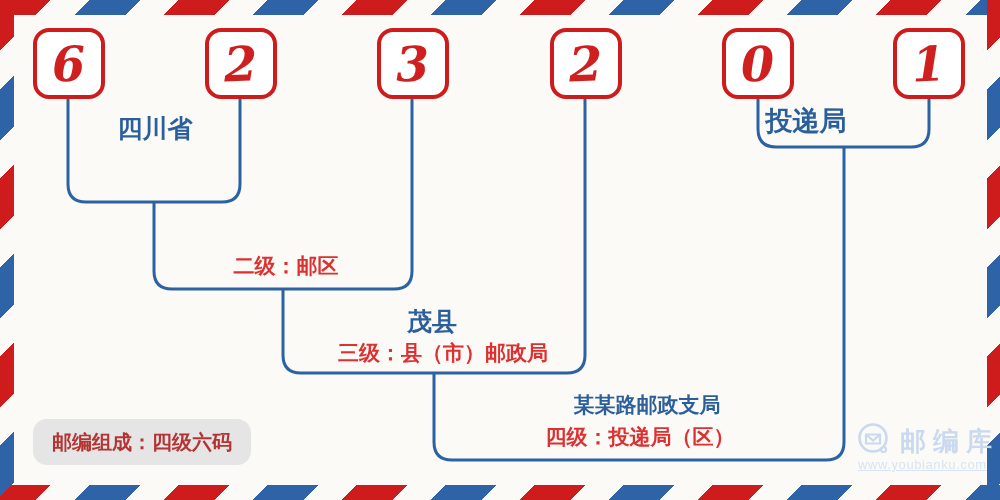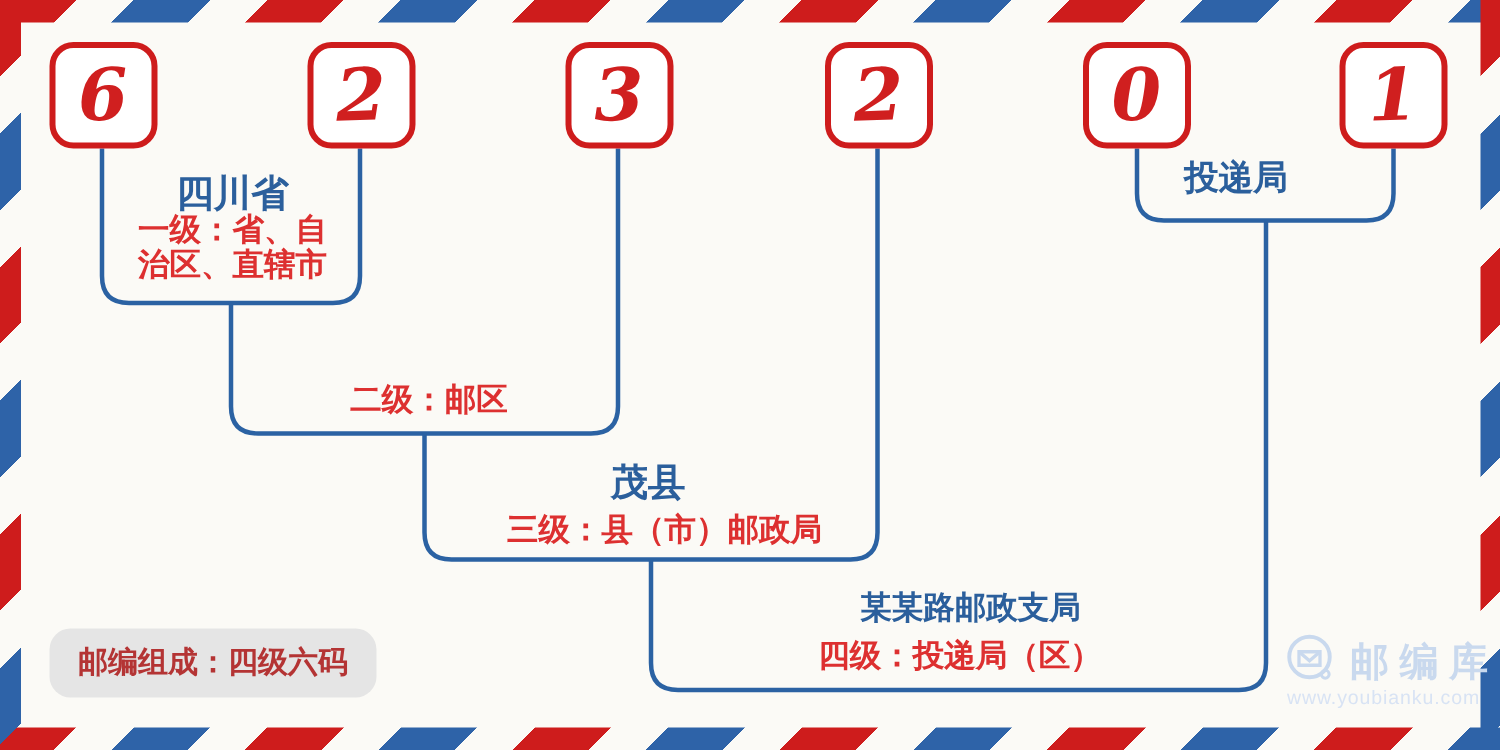--- a/index.html
+++ b/index.html
@@ -49,21 +49,21 @@
     font-size:20px;font-weight:bold;color:#b43434;white-space:nowrap;
   }
   
   .logo{position:absolute;left:856px;top:420px;width:140px;height:56px;}
   .logo .site-name{
     position:absolute;left:44px;top:4px;font-size:26px;font-weight:bold;
     letter-spacing:7px;color:#c9d9ee;white-space:nowrap;
   }
   .logo .site-url{
     position:absolute;left:2px;top:37px;font-size:13px;letter-spacing:0.6px;
-    color:#d8e3f4;white-space:nowrap;
+    color:#d8e3f4;white-space:nowrap;text-decoration:underline;
   }
   .logo .mark{position:absolute;left:0;top:2px;}
 </style>
 </head>
 <body>
 
 <div class="stage">
 
   <div class="edge edge-top stripes"></div>
   <div class="edge edge-bottom stripes"></div>
@@ -93,34 +93,30 @@
     <span class="digit">2</span>
   </div>
   <div class="dbox" style="left:722px">
     <span class="digit">0</span>
   </div>
   <div class="dbox" style="left:893px">
     <span class="digit">1</span>
   </div>
 
   <div class="lbl blue-lbl lbl-lg" style="left:155px;top:112px">四川省</div>
-  <div class="lbl red-lbl lbl-md two-line" style="left:155px;top:142px">
-    <span>一级：省、自</span>
-    <span>治区、直辖市</span>
-  </div>
 
   <div class="lbl red-lbl lbl-md" style="left:286px;top:252px">二级：邮区</div>
 
   <div class="lbl blue-lbl lbl-lg" style="left:432px;top:305px">茂县</div>
   <div class="lbl red-lbl lbl-md" style="left:443px;top:339px">三级：县（市）邮政局</div>
 
   <div class="lbl blue-lbl lbl-md" style="left:647px;top:391px">某某路邮政支局</div>
   <div class="lbl red-lbl lbl-md" style="left:640px;top:423px">四级：投递局（区）</div>
 
-  <div class="lbl blue-lbl" style="left:824px;top:103px;font-size:23px">投递局</div>
+  <div class="lbl blue-lbl" style="left:806px;top:103px;font-size:27px">投递局</div>
 
   <div class="footer-note">邮编组成：四级六码</div>
 
   <div class="logo">
     <svg class="mark" width="36" height="36" viewBox="0 0 36 36">
       <g fill="none" stroke="#c9d9ee" stroke-width="2.6">
         <circle cx="17" cy="16" r="13.5"></circle>
         <path d="M10 12.5 h14 v9 h-14 z" stroke-width="2.2"></path>
         <path d="M10 12.5 L17 18.5 L24 12.5" stroke-width="2.2"></path>
         <circle cx="27.5" cy="27.5" r="2.6" stroke-width="2"></circle>

